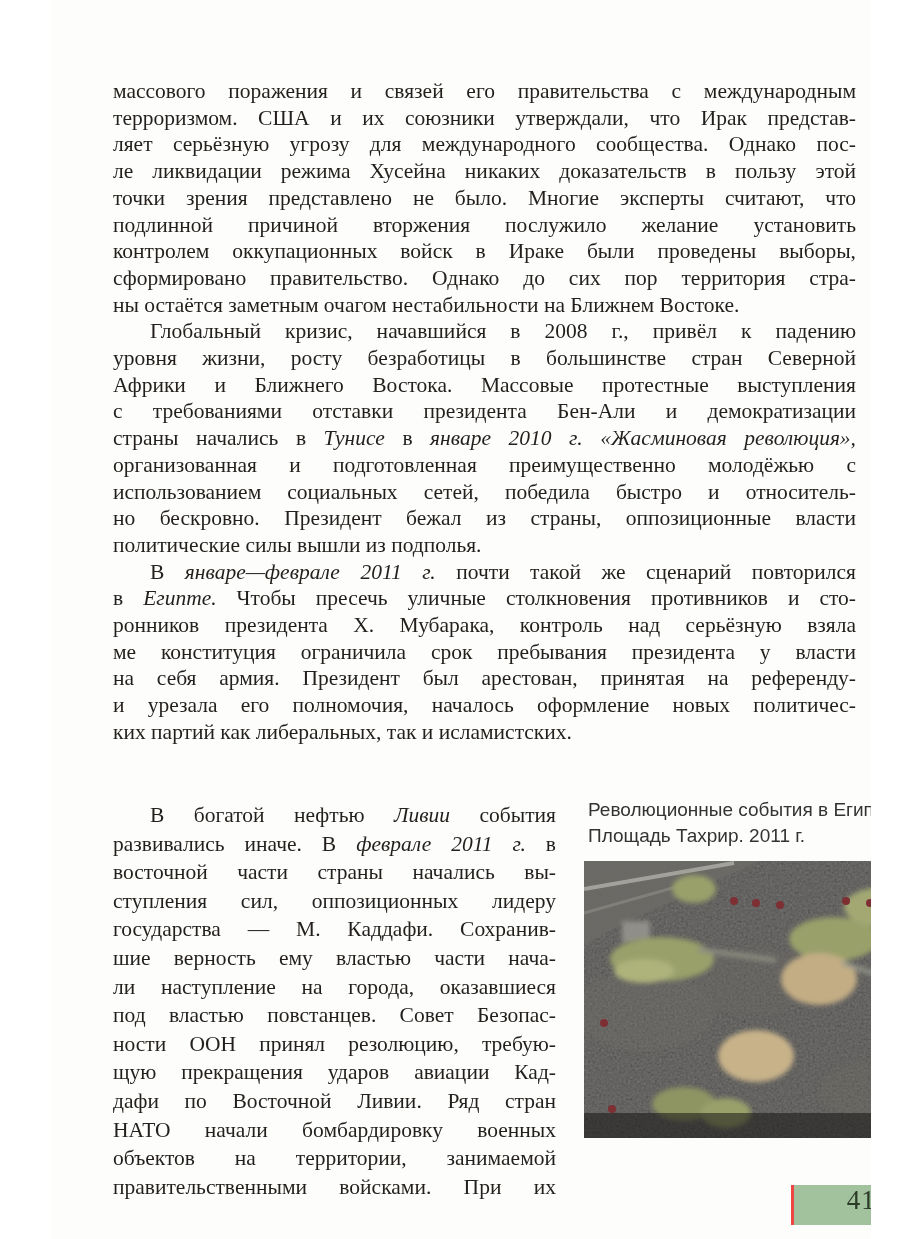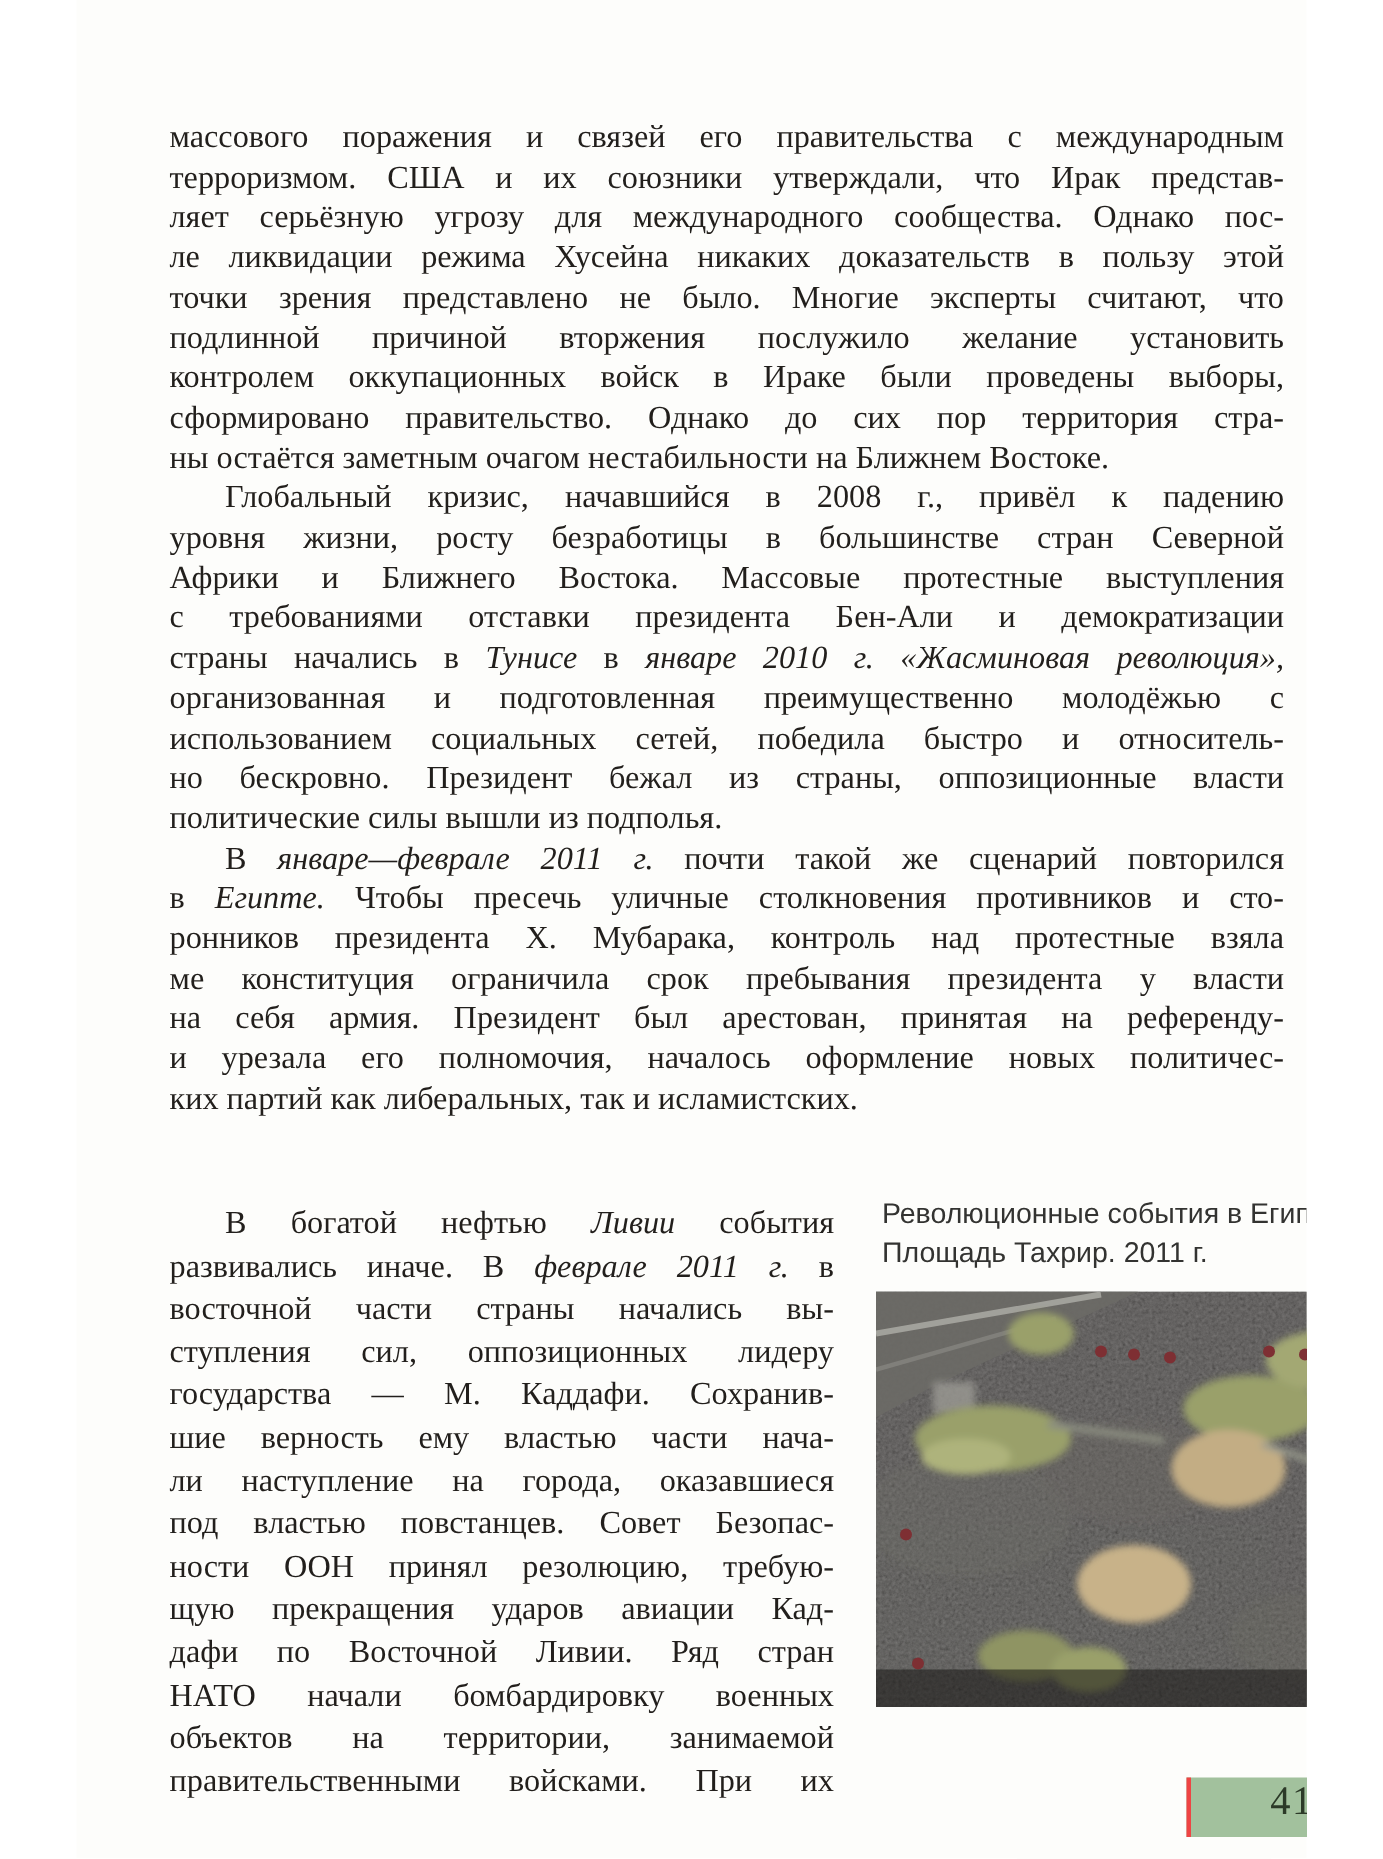--- a/index.html
+++ b/index.html
@@ -75,21 +75,21 @@
         <div class="line"><span>с требованиями отставки президента Бен-Али и демократизации</span></div>
         <div class="line"><span>страны начались в </span><em>Тунисе</em><span> в </span><em>январе 2010 г.</em><span> </span><em>«Жасминовая революция»,</em></div>
         <div class="line"><span>организованная и подготовленная преимущественно молодёжью с</span></div>
         <div class="line"><span>использованием социальных сетей, победила быстро и относитель-</span></div>
         <div class="line"><span>но бескровно. Президент бежал из страны, оппозиционные власти</span></div>
         <div class="line end"><span>политические силы вышли из подполья.</span></div>
       </div>
       <div class="para">
         <div class="line indent"><span>В </span><em>январе—феврале 2011 г.</em><span> почти такой же сценарий повторился</span></div>
         <div class="line"><span>в </span><em>Египте.</em><span> Чтобы пресечь уличные столкновения противников и сто-</span></div>
-        <div class="line"><span>ронников президента Х. Мубарака, контроль над протестные взяла</span></div>
+        <div class="line"><span>ронников президента Х. Мубарака, контроль над серьёзную взяла</span></div>
         <div class="line"><span>ме конституция ограничила срок пребывания президента у власти</span></div>
         <div class="line"><span>на себя армия. Президент был арестован, принятая на референду-</span></div>
         <div class="line"><span>и урезала его полномочия, началось оформление новых политичес-</span></div>
         <div class="line end"><span>ких партий как либеральных, так и исламистских.</span></div>
       </div>
     </div>
 
   <div class="text-col" id="left-col">
       <div class="para">
         <div class="line indent"><span>В богатой нефтью </span><em>Ливии</em><span> события</span></div>

